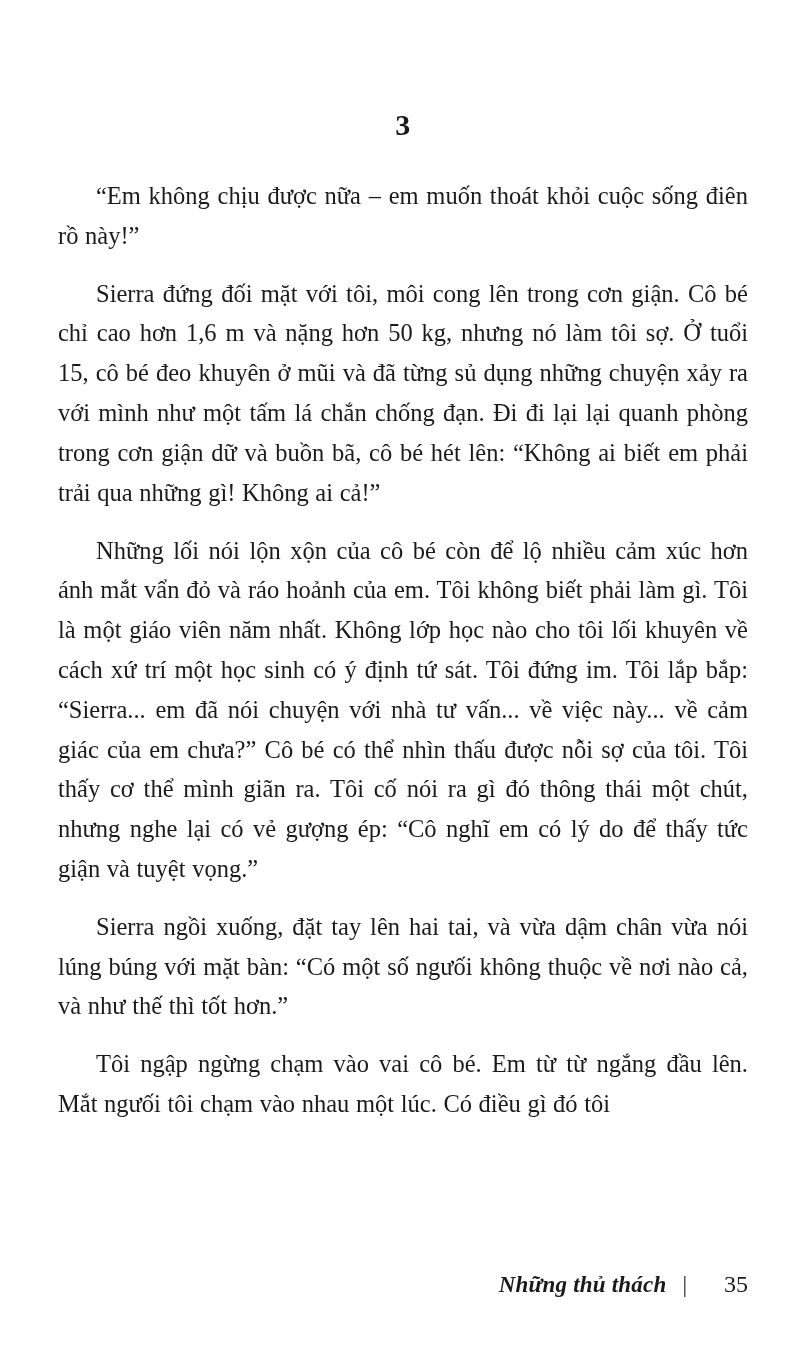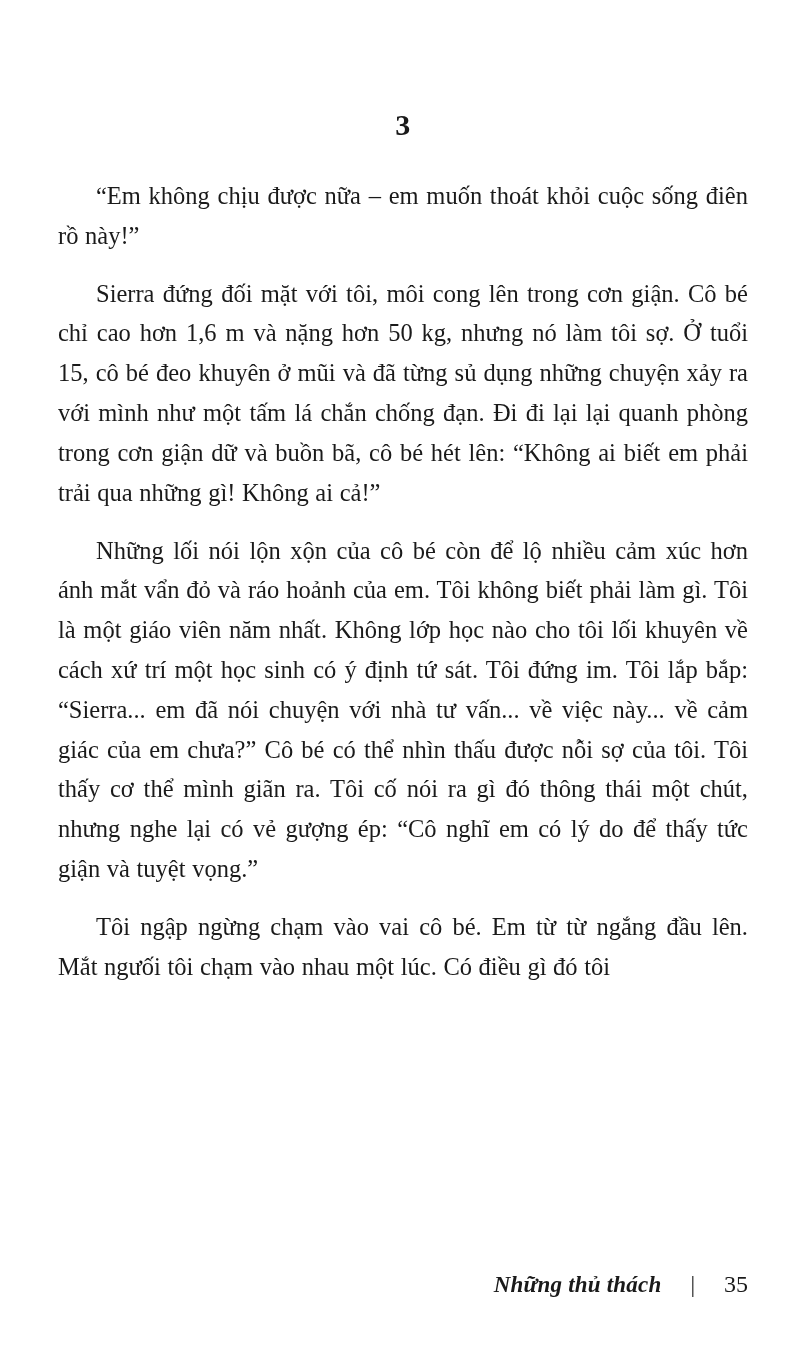--- a/index.html
+++ b/index.html
@@ -47,50 +47,52 @@
   }
   p.para + p.para {
     margin-top: 18px;
   }
   .footer {
     position: absolute;
     right: 52px;
     bottom: 72px;
     display: flex;
     align-items: baseline;
-    gap: 16px;
+    gap: 3px;
     font-size: 23px;
   }
   .footer .book-title {
     font-style: italic;
     font-weight: bold;
     font-family: "Liberation Serif", serif;
     letter-spacing: 0.2px;
   }
   .footer .sep {
     display: inline-block;
     margin: 0 13px;
     color: #1a1a1a;
     font-weight: 300;
   }
   .footer .page-num {
     font-size: 24px;
     font-family: "Liberation Serif", serif;
+    margin-left: 21px;
   }
 </style>
 </head>
 <body>
 
 <div class="page">
   <div class="content">
     <div class="chapter-number">3</div>
 
     <p class="para">“Em không chịu được nữa – em muốn thoát khỏi cuộc sống điên rồ này!”</p>
     <p class="para">Sierra đứng đối mặt với tôi, môi cong lên trong cơn giận. Cô bé chỉ cao hơn 1,6 m và nặng hơn 50 kg, nhưng nó làm tôi sợ. Ở tuổi 15, cô bé đeo khuyên ở mũi và đã từng sủ dụng những chuyện xảy ra với mình như một tấm lá chắn chống đạn. Đi đi lại lại quanh phòng trong cơn giận dữ và buồn bã, cô bé hét lên: “Không ai biết em phải trải qua những gì! Không ai cả!”</p>
     <p class="para">Những lối nói lộn xộn của cô bé còn để lộ nhiều cảm xúc hơn ánh mắt vẩn đỏ và ráo hoảnh của em. Tôi không biết phải làm gì. Tôi là một giáo viên năm nhất. Không lớp học nào cho tôi lối khuyên về cách xứ trí một học sinh có ý định tứ sát. Tôi đứng im. Tôi lắp bắp: “Sierra... em đã nói chuyện với nhà tư vấn... về việc này... về cảm giác của em chưa?” Cô bé có thể nhìn thấu được nỗi sợ của tôi. Tôi thấy cơ thể mình giãn ra. Tôi cố nói ra gì đó thông thái một chút, nhưng nghe lại có vẻ gượng ép: “Cô nghĩ em có lý do để thấy tức giận và tuyệt vọng.”</p>
+    <p class="para">Sierra ngồi xuống, đặt tay lên hai tai, và vừa dậm chân vừa nói lúng búng với mặt bàn: “Có một số ngưối không thuộc về nơi nào cả, và như thế thì tốt hơn.”</p>
     <p class="para">Tôi ngập ngừng chạm vào vai cô bé. Em từ từ ngắng đầu lên. Mắt ngưối tôi chạm vào nhau một lúc. Có điều gì đó tôi</p>
   </div>
 
   <div class="footer">
     <span class="book-title">Những thủ thách</span>
     <span class="sep">|</span>
     <span class="page-num">35</span>
   </div>
 </div>
 

